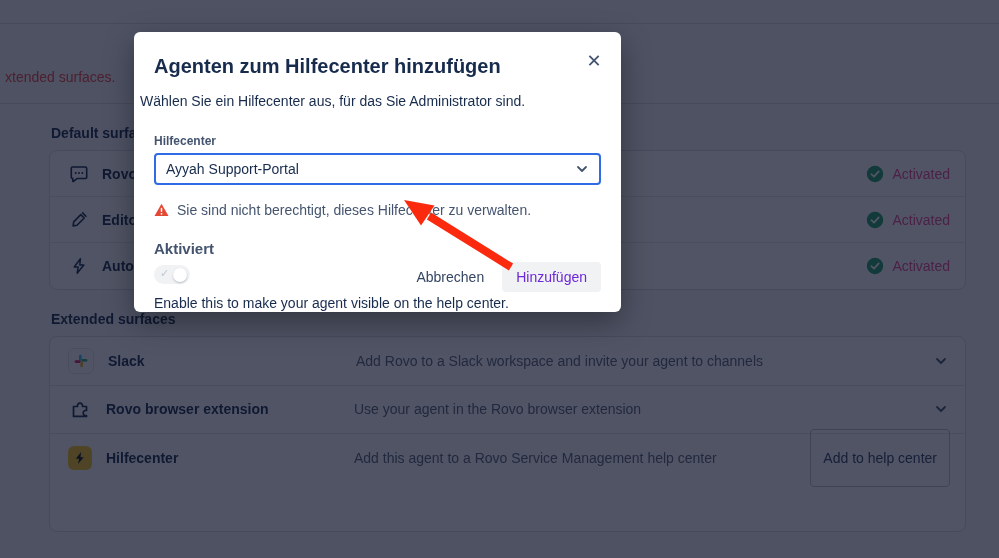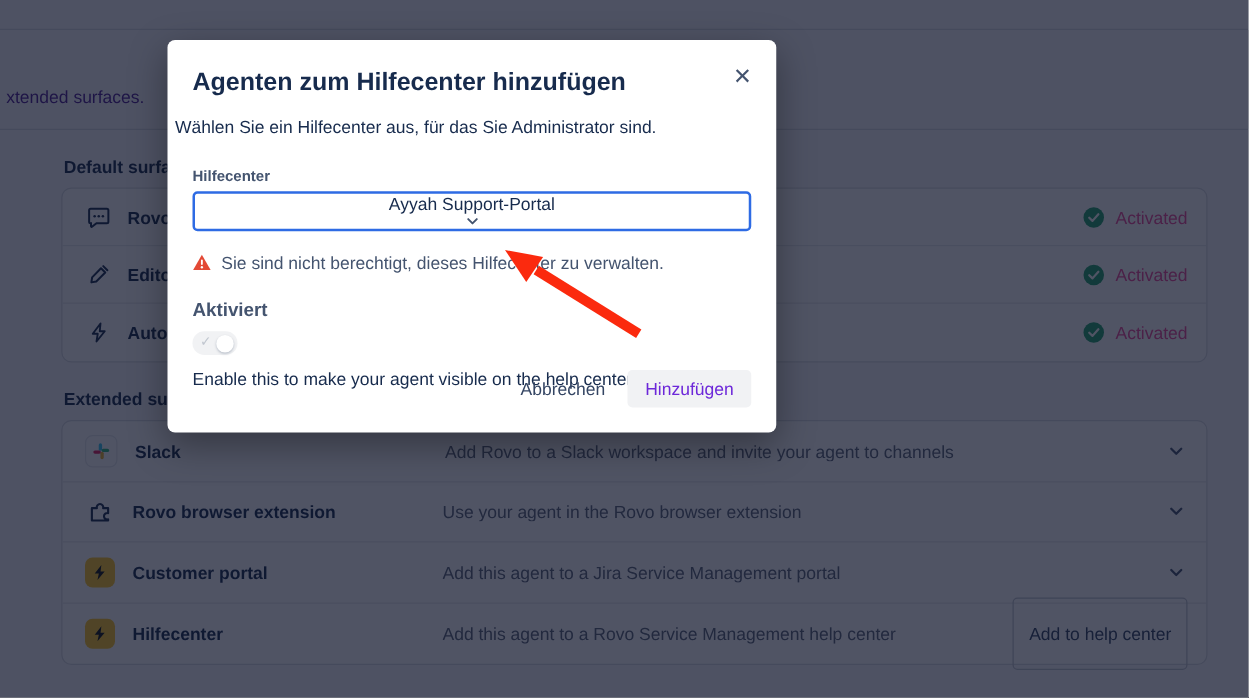--- a/index.html
+++ b/index.html
@@ -1,21 +1,21 @@
 <!DOCTYPE html>
 <html><head>
 <meta charset="utf-8">
 <style>
   html,body{margin:0;padding:0;background:#2b2f3a;}
   .stage{position:relative;width:999px;height:558px;overflow:hidden;
          font-family:"Liberation Sans",sans-serif;background:#f8f8f9;}
   
   .bg-page{position:absolute;inset:0;background:#f8f8f9;}
   .topbar{position:absolute;left:0;top:0;width:100%;height:23px;background:#f8f8f9;border-bottom:1px solid #d8dbe1;}
-  .intro{position:absolute;left:5px;top:69px;font-size:14px;color:#4c1d95;white-space:nowrap;}
+  .intro{position:absolute;left:5px;top:69px;font-size:14px;color:#ef4444;white-space:nowrap;}
   .divider2{position:absolute;left:0;top:103px;width:100%;border-bottom:1px solid #d8dbe1;}
   .sec-h{position:absolute;left:51px;margin:0;font-size:14px;font-weight:700;color:#172b4d;white-space:nowrap;}
   .sec-h.h1{top:125px;}
   .sec-h.h2{top:311px;}
   .card{position:absolute;left:49px;width:917px;background:#ffffff;border:1px solid #d8dbe1;border-radius:8px;box-sizing:border-box;}
   .card1{top:150px;height:140px;}
   .card2{top:336px;height:196px;}
   .row,.erow{display:flex;align-items:center;box-sizing:border-box;border-bottom:1px solid #e6e8ec;padding:0 15px 0 18px;}
   .card .row:last-child,.card .erow:last-child{border-bottom:none;}
   .row{height:46px;}
@@ -29,29 +29,29 @@
   .tile-white{background:#ffffff;border:1px solid #e6e8ec;}
   .tile-yellow{background:#fec724;}
   .elabel{margin-left:14px;font-size:14px;font-weight:700;color:#172b4d;white-space:nowrap;flex:0 0 248px;}
   .edesc{font-size:14px;color:#5a6477;white-space:nowrap;overflow:hidden;flex:1;}
   .chev{width:18px;height:18px;display:flex;align-items:center;justify-content:center;color:#44546f;cursor:pointer;}
   .add-btn{font-size:14px;font-weight:500;color:#344563;background:transparent;border:1px solid #bfc4cd;
            border-radius:4px;padding:20px 12px;white-space:nowrap;cursor:pointer;}
   
   .blanket{position:absolute;inset:0;background:rgba(13,18,40,0.72);z-index:10;}
   
-  .modal{position:absolute;left:134px;top:32px;width:487px;height:314px;background:#ffffff;border-radius:6px;
+  .modal{position:absolute;left:134px;top:32px;width:487px;height:280px;background:#ffffff;border-radius:6px;
          box-shadow:0 10px 30px rgba(0,0,0,0.35);z-index:20;box-sizing:border-box;}
   .m-title{margin:22px 48px 0 20px;font-size:20px;font-weight:700;color:#172b4d;line-height:1.2;}
   .m-close{position:absolute;top:16px;right:14px;width:26px;height:26px;border:none;background:transparent;
            font-size:18px;line-height:26px;color:#44546f;cursor:pointer;padding:0;}
   .m-sub{margin:15px 20px 0 6px;font-size:14px;color:#172b4d;}
   .m-label{margin:25px 20px 0 20px;font-size:12px;font-weight:600;color:#44546f;}
   .m-select{margin:5px 20px 0 20px;height:32px;border:2px solid #2e6be4;border-radius:4px;background:#fff;
-            display:flex;align-items:center;padding:0 10px;box-sizing:border-box;cursor:pointer;flex-direction:column;}
+            display:flex;align-items:center;padding:0 10px;box-sizing:border-box;cursor:pointer;}
   .m-select .val{flex:1;font-size:14px;color:#172b4d;}
   .m-warning{margin:17px 20px 0 20px;display:flex;align-items:center;gap:8px;font-size:14px;color:#44546f;}
   .m-toggle-label{margin:22px 20px 0 20px;font-size:15px;font-weight:700;color:#44546f;}
   .toggle{position:relative;margin:8px 20px 0 20px;width:36px;height:19px;border-radius:10px;background:#f1f2f4;cursor:default;}
   .toggle .knob{position:absolute;top:2.5px;right:3px;width:14px;height:14px;border-radius:50%;background:#fff;
                 box-shadow:0 1px 2px rgba(9,30,66,0.25);}
   .toggle .tick{position:absolute;left:6px;top:1.5px;font-size:11px;color:#c1c7d0;}
   .m-helper{margin:11px 20px 0 20px;font-size:14px;color:#172b4d;}
   .m-footer{position:absolute;right:20px;bottom:20px;display:flex;align-items:center;gap:8px;}
   .btn-subtle{border:none;background:transparent;font-size:14px;font-weight:500;color:#344563;padding:6px 10px;cursor:pointer;}
@@ -158,34 +158,20 @@
         </span>
         <span class="elabel">Rovo browser extension</span>
         <span class="edesc">Use your agent in the Rovo browser extension</span>
         <span class="chev">
           <svg width="14" height="14" viewBox="0 0 14 14">
               <path d="M3 5l4 4 4-4" fill="none" stroke="#44546f" stroke-width="1.8" stroke-linecap="round" stroke-linejoin="round"></path>
             </svg>
         </span>
       </div>
 
-      <div class="erow">
-        <span class="tile tile-yellow">
-          <svg width="14" height="14" viewBox="0 0 18 18">
-              <path d="M10.4 1.2 3.6 10h4.2l-1.4 6.8L13.8 8H9.6l.8-6.8Z" fill="#101214"></path>
-            </svg>
-        </span>
-        <span class="elabel">Customer portal</span>
-        <span class="edesc">Add this agent to a Jira Service Management portal</span>
-        <span class="chev">
-          <svg width="14" height="14" viewBox="0 0 14 14">
-              <path d="M3 5l4 4 4-4" fill="none" stroke="#44546f" stroke-width="1.8" stroke-linecap="round" stroke-linejoin="round"></path>
-            </svg>
-        </span>
-      </div>
 
       <div class="erow">
         <span class="tile tile-yellow">
           <svg width="14" height="14" viewBox="0 0 18 18">
               <path d="M10.4 1.2 3.6 10h4.2l-1.4 6.8L13.8 8H9.6l.8-6.8Z" fill="#101214"></path>
             </svg>
         </span>
         <span class="elabel">Hilfecenter</span>
         <span class="edesc">Add this agent to a Rovo Service Management help center</span>
         <button class="add-btn">Add to help center</button>

